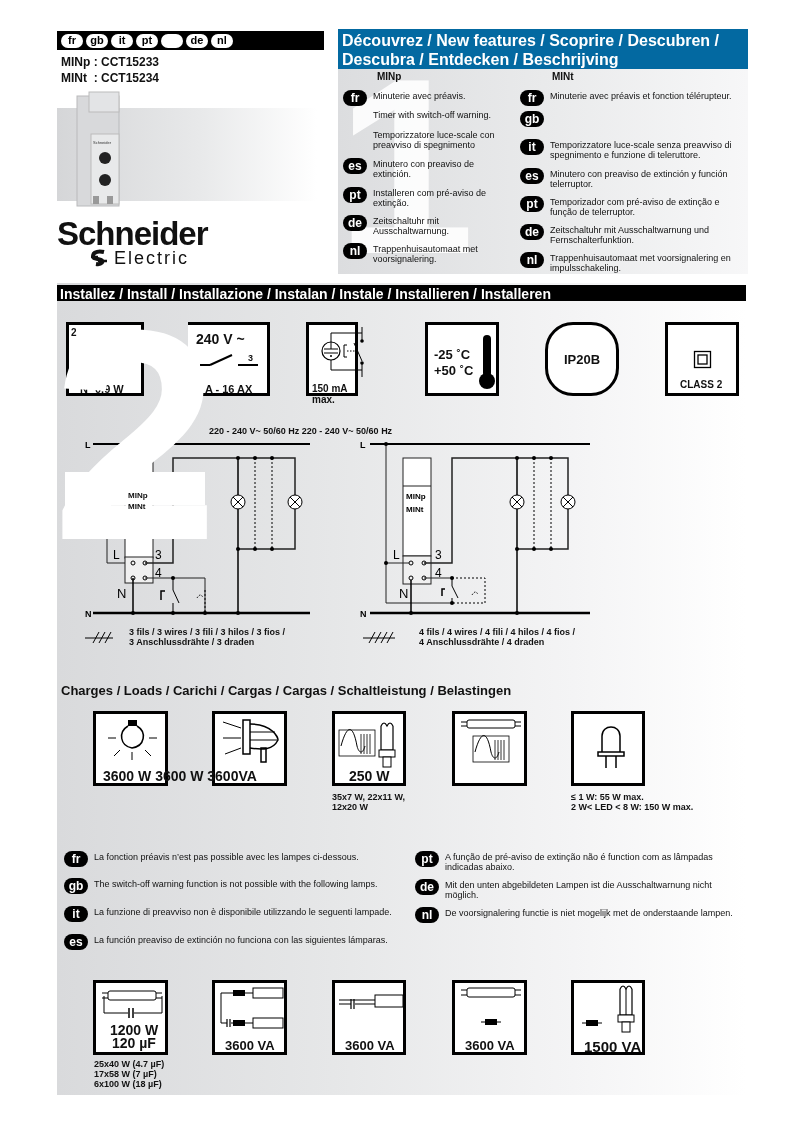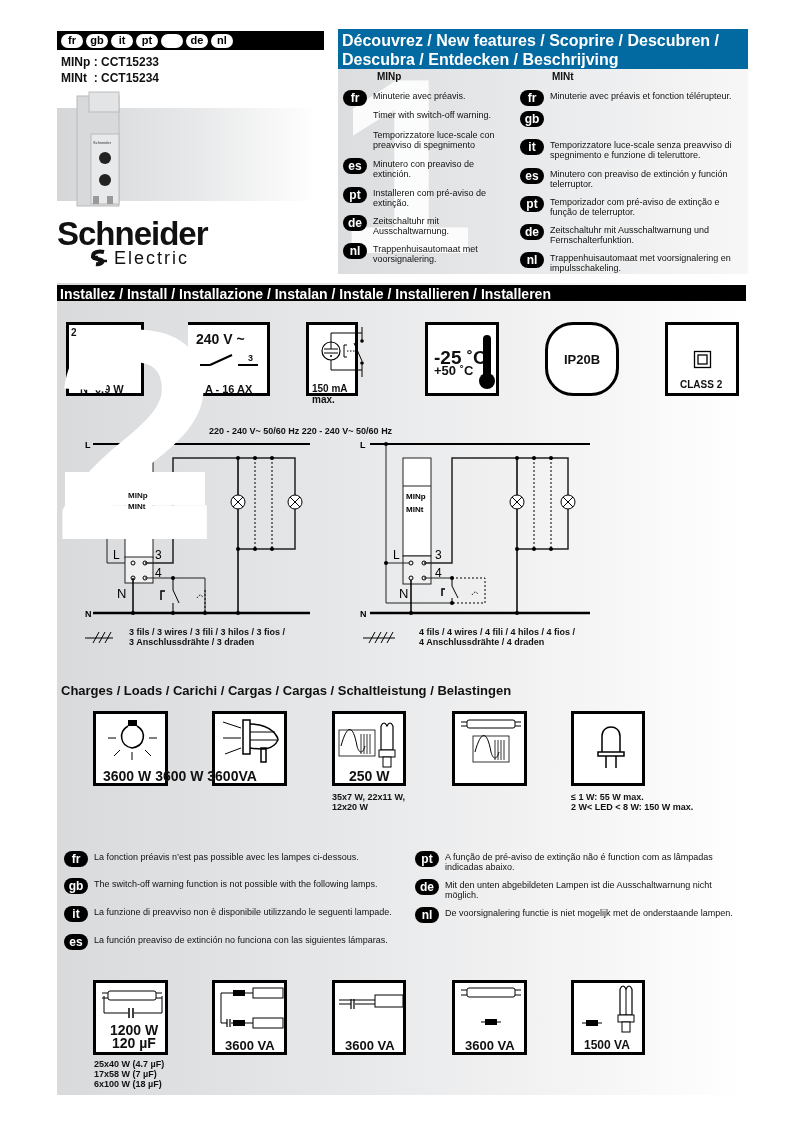--- a/index.html
+++ b/index.html
@@ -225,21 +225,21 @@
     <circle cx="45" cy="14" r="1.8" fill="#000"></circle>
     <circle cx="45" cy="36" r="1.8" fill="#000"></circle>
     <line x1="37" y1="16" x2="45" y2="34" stroke="#000"></line>
     <path d="M30 18 H27 V30 H30" fill="none" stroke="#000"></path>
     <line x1="30" y1="24" x2="39" y2="24" stroke="#000" stroke-dasharray="1.5,1.5"></line>
   </svg>
   <span style="position:absolute;left:3px;top:58px;font-size:10px;">150 mA max.</span>
 </div>
 
 <div class="spec-box" style="left:425px;width:74px;">
-  <span style="position:absolute;left:6px;top:22px;font-size:19px;">-25 ˚C</span>
+  <span style="position:absolute;left:6px;top:22px;font-size:13px;">-25 ˚C</span>
   <span style="position:absolute;left:6px;top:38px;font-size:13px;">+50 ˚C</span>
   <svg style="left:50px;top:10px;" width="18" height="56">
     <rect x="5" y="0" width="8" height="42" rx="4" fill="#000"></rect>
     <circle cx="9" cy="46" r="8" fill="#000"></circle>
   </svg>
 </div>
 
 <div class="spec-box" style="left:545px;width:74px;border-radius:28px;">
   <span style="position:absolute;left:16px;top:27px;font-size:13px;">IP20B</span>
 </div>
@@ -533,14 +533,14 @@
 <div class="load-box" style="left:571px;top:980px;width:74px;height:75px;">
   <svg style="left:4px;top:2px;" width="64" height="52">
     <path d="M4 38 H8 M20 38 H24" stroke="#000"></path>
     <rect x="8" y="35" width="12" height="6" fill="#000"></rect>
     <path d="M42 4 V30 H54 V4" fill="none" stroke="#000" stroke-width="1.2"></path>
     <path d="M42 4 q3 -6 6 0 q3 -6 6 0" fill="none" stroke="#000" stroke-width="1.2"></path>
     <line x1="48" y1="4" x2="48" y2="30" stroke="#000"></line>
     <rect x="40" y="30" width="16" height="7" fill="#fff" stroke="#000"></rect>
     <rect x="44" y="37" width="8" height="10" fill="#fff" stroke="#000"></rect>
   </svg>
-  <span style="position:absolute;left:10px;top:55px;font-weight:bold;font-size:12px;">1500 VA</span>
+  <span style="position:absolute;left:10px;top:55px;font-weight:bold;font-size:15px;">1500 VA</span>
 </div>
 
 </body></html>

